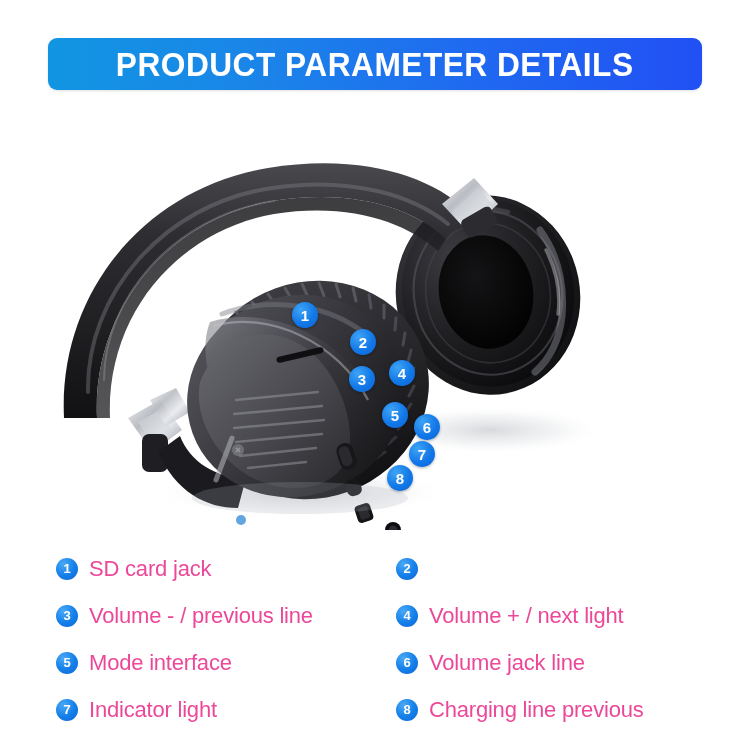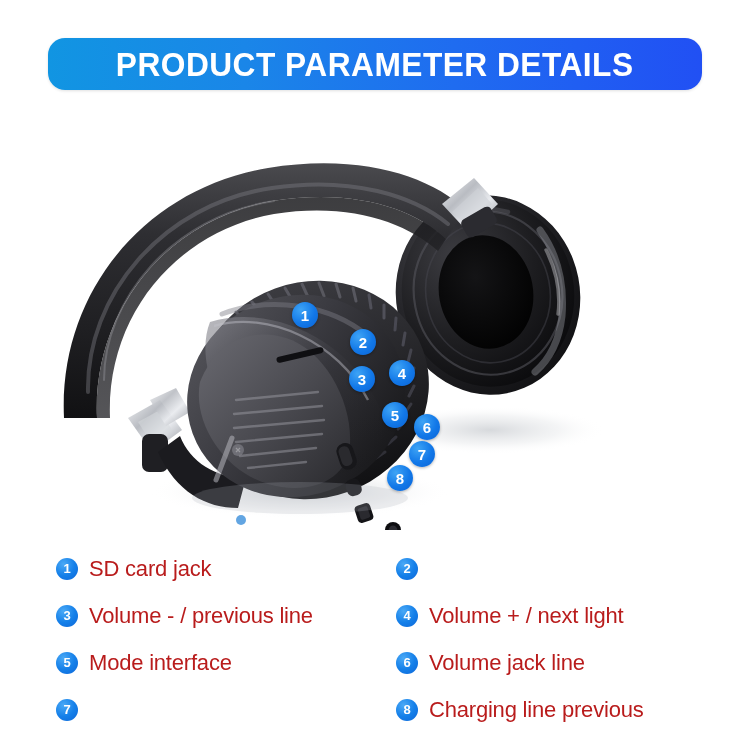--- a/index.html
+++ b/index.html
@@ -15,21 +15,21 @@
     position:relative;
     width:750px; height:750px;
     background:#ffffff;
   }
 
   
   #header-banner {
     position:absolute;
     left:48px; top:38px;
     width:654px; height:52px;
-    border-radius:17px;
+    border-radius:9px;
     background:linear-gradient(90deg,#1195e2 0%, #1a86e8 30%, #1f6cf0 62%, #2150f4 100%);
     display:flex; align-items:center; justify-content:center;
     box-shadow:0 1px 3px rgba(0,0,0,.12);
   }
   #header-title {
     color:#ffffff;
     font-size:33px;
     font-weight:bold;
     letter-spacing:.5px;
     white-space:nowrap;
@@ -82,21 +82,21 @@
     border-radius:50%;
     background:radial-gradient(circle at 34% 28%, #4aa9f6 0%, #1580e9 52%, #0d66d8 100%);
     color:#fff;
     font-size:13px;
     font-weight:bold;
     display:flex; align-items:center; justify-content:center;
     line-height:1;
   }
   .legend-label {
     font-size:22px;
-    color:#b91c1c;
+    color:#ec4899;
     white-space:nowrap;
     letter-spacing:-.2px;
   }
 </style>
 </head>
 <body>
 
 <div id="page">
 
   <div id="header-banner">
@@ -340,20 +340,21 @@
       <span class="legend-badge">5</span>
       <span class="legend-label">Mode interface</span>
     </div>
     <div class="legend-item">
       <span class="legend-badge">6</span>
       <span class="legend-label">Volume jack line</span>
     </div>
 
     <div class="legend-item">
       <span class="legend-badge">7</span>
+      <span class="legend-label">Indicator light</span>
     </div>
     <div class="legend-item">
       <span class="legend-badge">8</span>
       <span class="legend-label">Charging line previous</span>
     </div>
 
   </div>
 
 </div>
 

